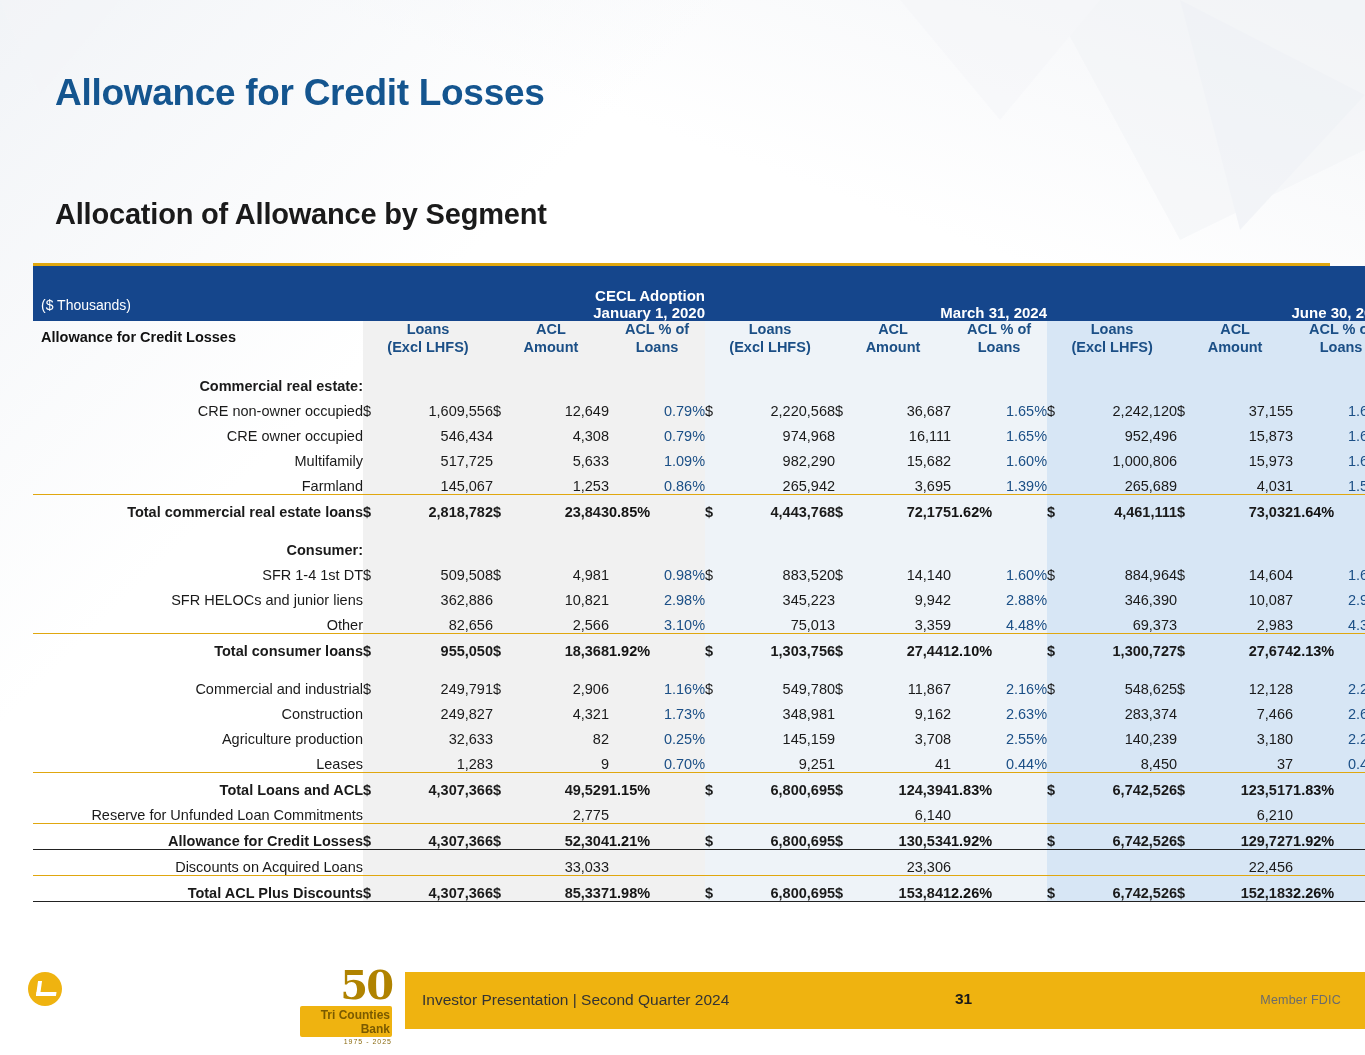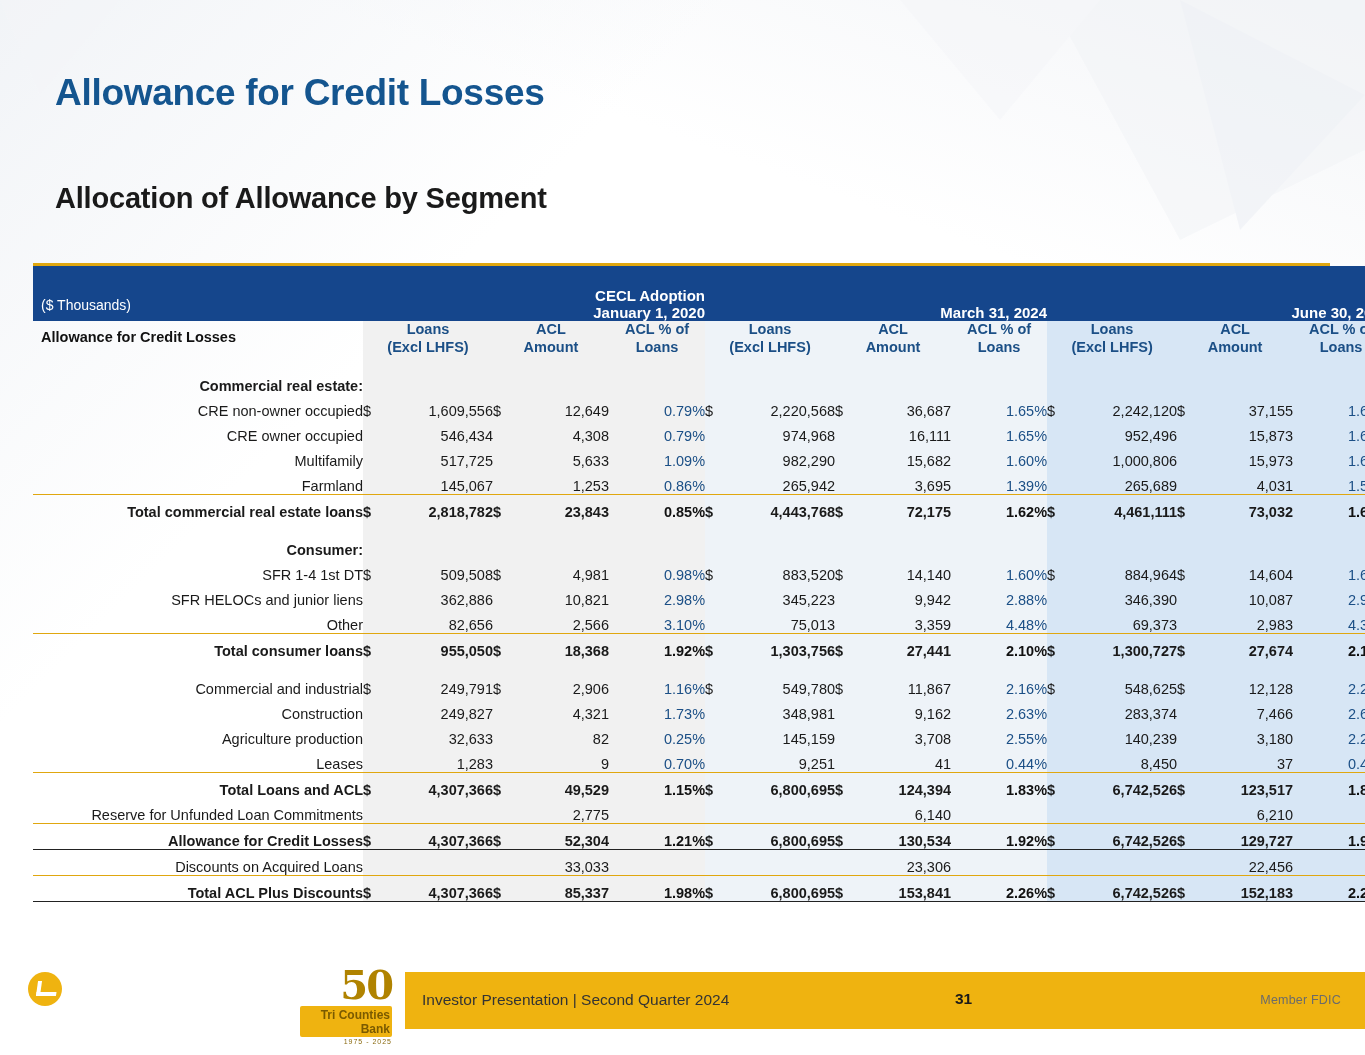--- a/index.html
+++ b/index.html
@@ -32,21 +32,21 @@
     left: 55px;
     top: 72px;
     font-size: 37px;
     font-weight: bold;
     color: #14558f;
     letter-spacing: -0.3px;
   }
   .subtitle {
     position: absolute;
     left: 55px;
-    top: 182px;
+    top: 198px;
     font-size: 29px;
     font-weight: bold;
     color: #1a1a1a;
     letter-spacing: -0.2px;
   }
 
   
   .table-wrap {
     position: absolute;
     left: 33px;
@@ -105,21 +105,21 @@
   }
   .colhdr td .l1 { display:block; }
   .colhdr td .l2 { display:block; }
 
   tr.data td { height: 25px; }
   td.lbl { text-align: right; padding-left: 8px; }
   td.lbl.indent { padding-left: 26px; }
   td.cur { text-align: left; padding-left: 10px; width: 22px; }
   td.num { text-align: right; padding-right: 8px; }
   td.pct { text-align: right; padding-right: 14px; color: #1b4f86; }
-  td.pctd { text-align: right; padding-right: 14px; color: #111; }
+  td.pctd { text-align: left; padding-right: 14px; color: #111; }
 
   .bold td { font-weight: bold; }
   .sec-head td { font-weight: bold; }
 
   
   .g1 { background: #f1f1f1; }
   .g2 { background: #eef3f8; }
   .g3 { background: #d7e6f5; }
 
   .spacer td { height: 13px; }

